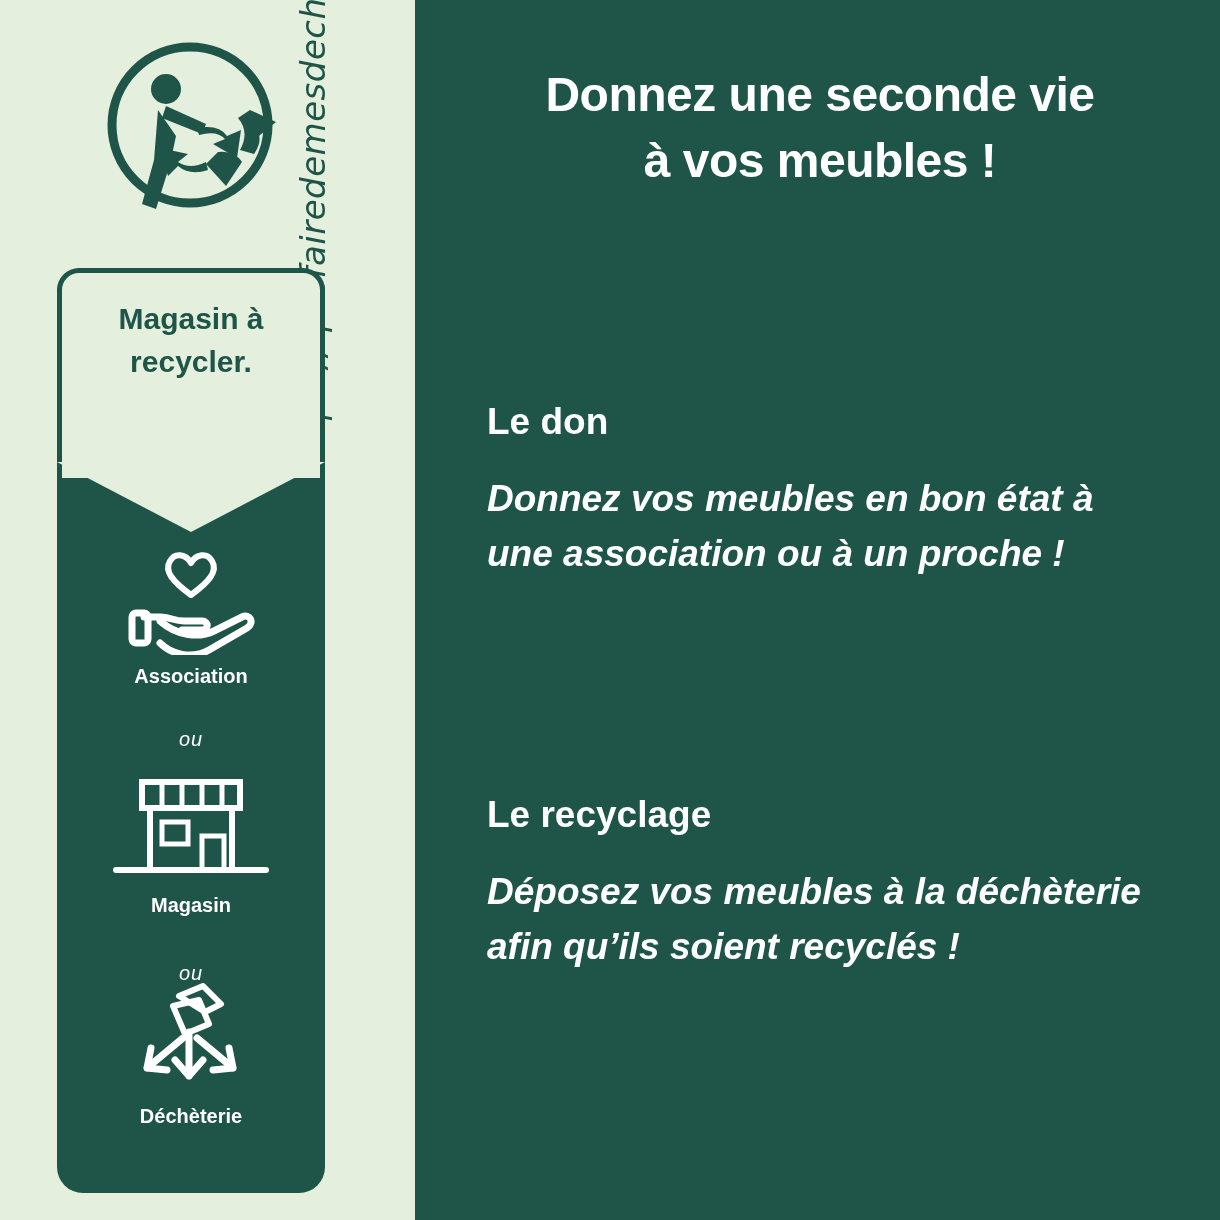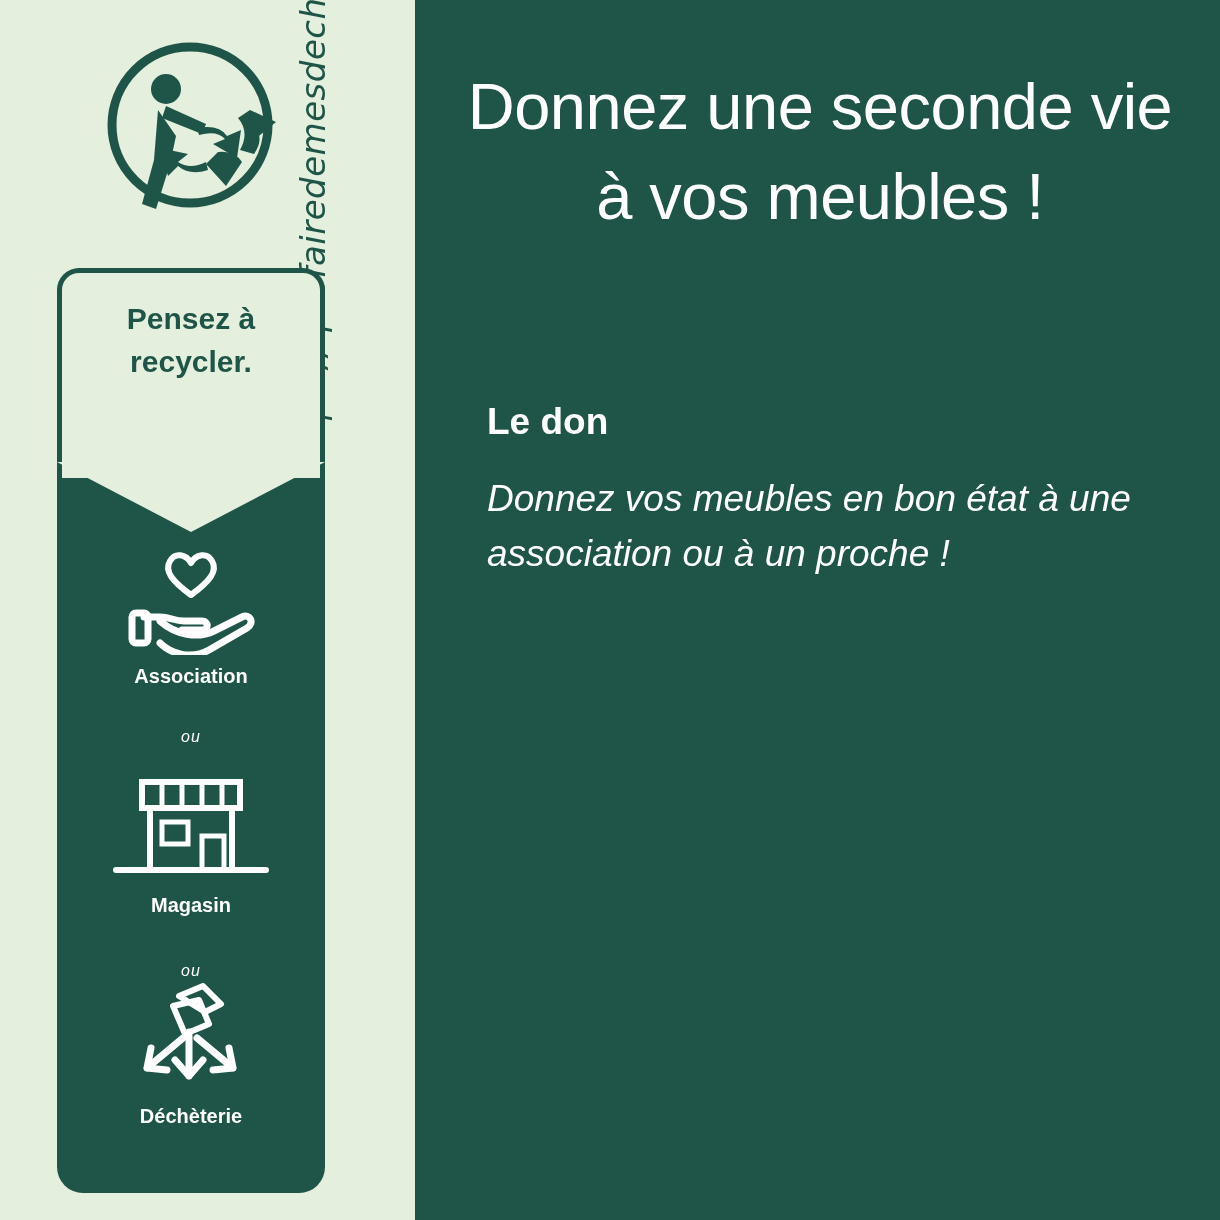--- a/index.html
+++ b/index.html
@@ -31,22 +31,22 @@
   }
 
   
   .headline {
     position: absolute;
     left: 440px;
     top: 62px;
     width: 760px;
     text-align: center;
     color: #ffffff;
-    font-weight: normal;
-    font-size: 65px;
+    font-weight: bold;
+    font-size: 48px;
     line-height: 1.38;
     letter-spacing: -0.5px;
   }
   .headline .line { display: block; }
 
   
   .section {
     position: absolute;
     left: 487px;
     width: 680px;
@@ -59,21 +59,21 @@
     font-size: 37px;
     font-weight: bold;
     margin: 12px 0 28px 0;
     line-height: 1.1;
   }
   .section-body {
     font-size: 37px;
     font-style: italic;
     line-height: 1.5;
     margin: 0;
-    font-weight: 400;
+    font-weight: 700;
   }
 
   
   .logo {
     position: absolute;
     left: 90px;
     top: 32px;
     width: 220px;
     height: 200px;
   }
@@ -164,21 +164,21 @@
   .item-icon {
     display: block;
     margin: 0 auto;
   }
   .ou {
     position: absolute;
     left: 57px;
     width: 268px;
     text-align: center;
     color: #ffffff;
-    font-size: 16px;
+    font-size: 20px;
     font-style: italic;
     letter-spacing: 1px;
   }
   .item.association { top: 545px; }
   .item.magasin { top: 774px; }
   .item.dechterie { top: 980px; }
   .ou.ou1 { top: 728px; }
   .ou.ou2 { top: 962px; }
 </style>
 </head>
@@ -202,21 +202,21 @@
   </div>
 
   <div class="url-vertical">https://quefairedemesdechets.fr</div>
 
   <div class="banner"></div>
   <div class="banner-notch"></div>
   <div class="banner-arrow"></div>
   <div class="banner-arrow-inner"></div>
 
   <div class="banner-head-text">
-    <span class="line">Pensez à</span>
+    <span class="line">Magasin à</span>
     <span class="line">recycler.</span>
   </div>
 
   <div class="item association">
     <span class="item-icon">
       <svg width="130" height="110" viewBox="0 0 130 110" xmlns="http://www.w3.org/2000/svg">
         <path d="M65 50 C46 36 38 26 44 16 c5 -9 16 -7 21 2 c5 -9 16 -11 21 -2 c6 10 -2 20 -21 34 Z" fill="none" stroke="#ffffff" stroke-width="6" stroke-linejoin="round"></path>
         <path d="M18 72 h16 c10 0 14 4 24 4 h18 c7 0 7 9 0 9 h-20" fill="none" stroke="#ffffff" stroke-width="7" stroke-linecap="round" stroke-linejoin="round"></path>
         <path d="M34 76 c16 14 38 18 54 10 l28 -14 c8 -4 13 6 5 11 l-38 22 c-18 10 -38 4 -49 -7" fill="none" stroke="#ffffff" stroke-width="7" stroke-linecap="round" stroke-linejoin="round"></path>
         <rect x="6" y="68" width="16" height="30" rx="4" fill="none" stroke="#ffffff" stroke-width="7"></rect>
@@ -262,14 +262,18 @@
   <div class="headline">
     <span class="line">Donnez une seconde vie</span>
     <span class="line">à vos meubles !</span>
   </div>
 
   <div class="section don">
     <h2 class="section-title">Le don</h2>
     <p class="section-body">Donnez vos meubles en bon état à une association ou à un proche !</p>
   </div>
 
+  <div class="section recyclage">
+    <h2 class="section-title">Le recyclage</h2>
+    <p class="section-body">Déposez vos meubles à la déchèterie afin qu’ils soient recyclés !</p>
+  </div>
 
 </div>
 
 </body></html>

